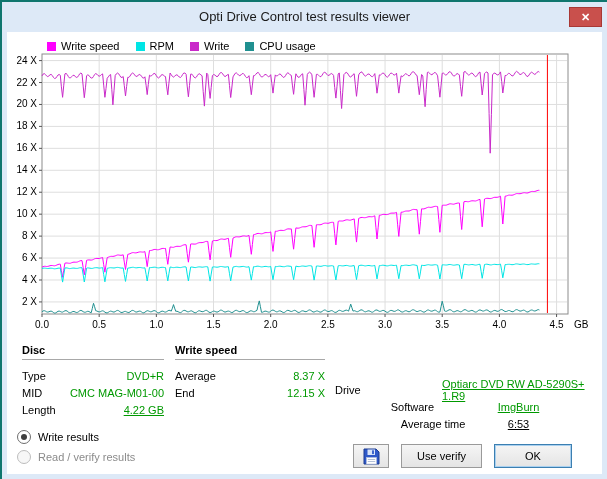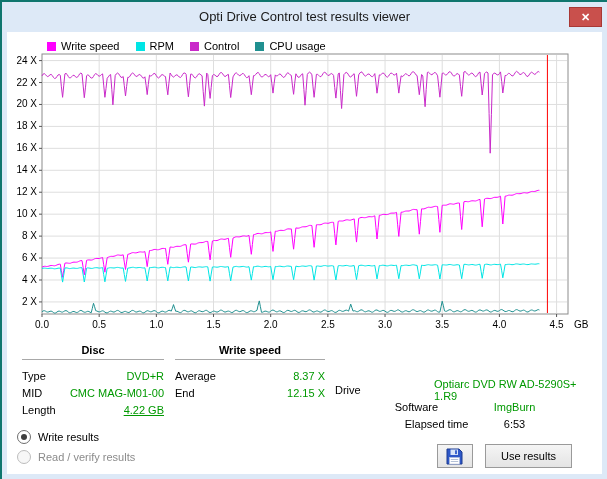--- a/index.html
+++ b/index.html
@@ -7,27 +7,27 @@
   .titlebar{position:absolute;left:0;top:0;right:0;height:30px;text-align:center;font-size:13px;color:#1a1a1a;line-height:30px;}
   .close-btn{position:absolute;top:5px;right:5px;width:33px;height:20px;background:#c9504c;border:1px solid #a83835;color:#fff;
     font-size:11px;font-weight:bold;line-height:18px;text-align:center;cursor:pointer;box-sizing:border-box;}
   .content{position:absolute;left:5px;top:30px;width:595px;height:442px;background:#ffffff;}
   .legend{position:absolute;left:40px;top:8px;display:flex;gap:16px;font-size:11px;align-items:center;color:#000;}
   .legend-item{display:flex;align-items:center;}
   .sw{display:inline-block;width:9px;height:9px;margin-right:5px;}
   svg.chart{position:absolute;left:0;top:14px;}
   svg text{font-family:"Liberation Sans",sans-serif;}
   .col{position:absolute;font-size:11px;color:#000;}
-  .col .hdr{font-weight:bold;height:14px;text-align:center;}
+  .col .hdr{font-weight:bold;height:14px;}
   .col .rule{height:2px;border-top:1px solid #a8a8a8;border-bottom:1px solid #ffffff;margin:1px 0 4px 0;}
   .row{display:flex;height:17px;align-items:center;justify-content:center;}
   .row .lab{flex:0 0 auto;}
   .row .val{margin-left:auto;}
   .col3 .row .lab{width:95px;}
-  .col3 .row .val{margin-left:4px;}
+  .col3 .row .val{margin-left:12px;text-decoration:underline;}
   .val-dark{color:#000;}
   .spacer{height:21px;}
   .radio-row{position:absolute;left:10px;display:flex;align-items:center;font-size:11px;gap:7px;}
   .radio{width:12px;height:12px;border-radius:50%;background:#fff;border:1px solid #6d6d6d;position:relative;box-sizing:content-box;}
   .radio.sel::after{content:"";position:absolute;left:3px;top:3px;width:6px;height:6px;border-radius:50%;background:#3e3e3e;}
   .radio.dis{border-color:#bdbdbd;background:#f7f7f7;}
   .lbl-dis{color:#8b8b8b;}
   .btn-row{position:absolute;top:412px;right:30px;display:flex;gap:12px;align-items:center;}
   .btn{height:24px;padding:0 15px;font-size:11px;color:#000;background:linear-gradient(#f5f5f5,#e4e4e4);
     border:1px solid #9a9a9a;border-radius:0;cursor:pointer;font-family:"Liberation Sans",sans-serif;}
@@ -52,21 +52,21 @@
       <span class="legend-item">
           <i class="sw" style="background: rgb(255, 0, 255);"></i>
           <span>Write speed</span>
         </span>
       <span class="legend-item">
           <i class="sw" style="background: rgb(0, 229, 229);"></i>
           <span>RPM</span>
         </span>
       <span class="legend-item">
           <i class="sw" style="background: rgb(201, 41, 201);"></i>
-          <span>Control</span>
+          <span>Write</span>
         </span>
       <span class="legend-item">
           <i class="sw" style="background: rgb(32, 144, 144);"></i>
           <span>CPU usage</span>
         </span>
     </div>
 
     <svg id="chart-svg" class="chart" width="595" height="292" viewBox="0 0 595 292">
         <rect x="35" y="8" width="526" height="260" fill="#ffffff" stroke="#8c8c8c" stroke-width="1"></rect>
         <line x1="36" y1="255.93248945147675" x2="560" y2="255.93248945147675" stroke="#dedede"></line>
@@ -176,21 +176,21 @@
       <div class="spacer"></div>
       <div class="row">
         <span class="lab">Drive</span>
         <span class="val green" style="color: rgb(0, 153, 0);">Optiarc  DVD RW AD-5290S+  1.R9</span>
       </div>
       <div class="row">
         <span class="lab">Software</span>
         <span class="val green" style="color: rgb(0, 153, 0);">ImgBurn</span>
       </div>
       <div class="row">
-        <span class="lab">Elapsed time</span>
+        <span class="lab">Average time</span>
         <span class="val val-dark">6:53</span>
       </div>
     </div>
 
     <div class="radio-row" style="top:398px;">
       <span class="radio sel"></span>
       <span>Write results</span>
     </div>
     <div class="radio-row" style="top:418px;">
       <span class="radio dis"></span>
@@ -201,17 +201,18 @@
       <button class="btn btn-icon">
         <svg width="17" height="17" viewBox="0 0 17 17">
           <path d="M1 1 h12 l3 3 v12 h-15 z" fill="#2e58c8" stroke="#1d3a8f" stroke-width="1"></path>
           <rect x="4.5" y="1.5" width="7.5" height="5.5" fill="#d8e4f8"></rect>
           <rect x="9.1" y="2.3" width="1.8" height="3.8" fill="#2e58c8"></rect>
           <rect x="3.5" y="9.5" width="10" height="6.5" fill="#ffffff" stroke="#b9c4da" stroke-width="0.6"></rect>
           <line x1="4.8" y1="11.5" x2="12.2" y2="11.5" stroke="#9fb0cc" stroke-width="0.8"></line>
           <line x1="4.8" y1="13.5" x2="12.2" y2="13.5" stroke="#9fb0cc" stroke-width="0.8"></line>
         </svg>
       </button>
-      <button class="btn mid">Use results</button>
+      <button class="btn mid">Use verify</button>
+      <button class="btn default">OK</button>
     </div>
 
   </div>
 </div>
 
 </body></html>

